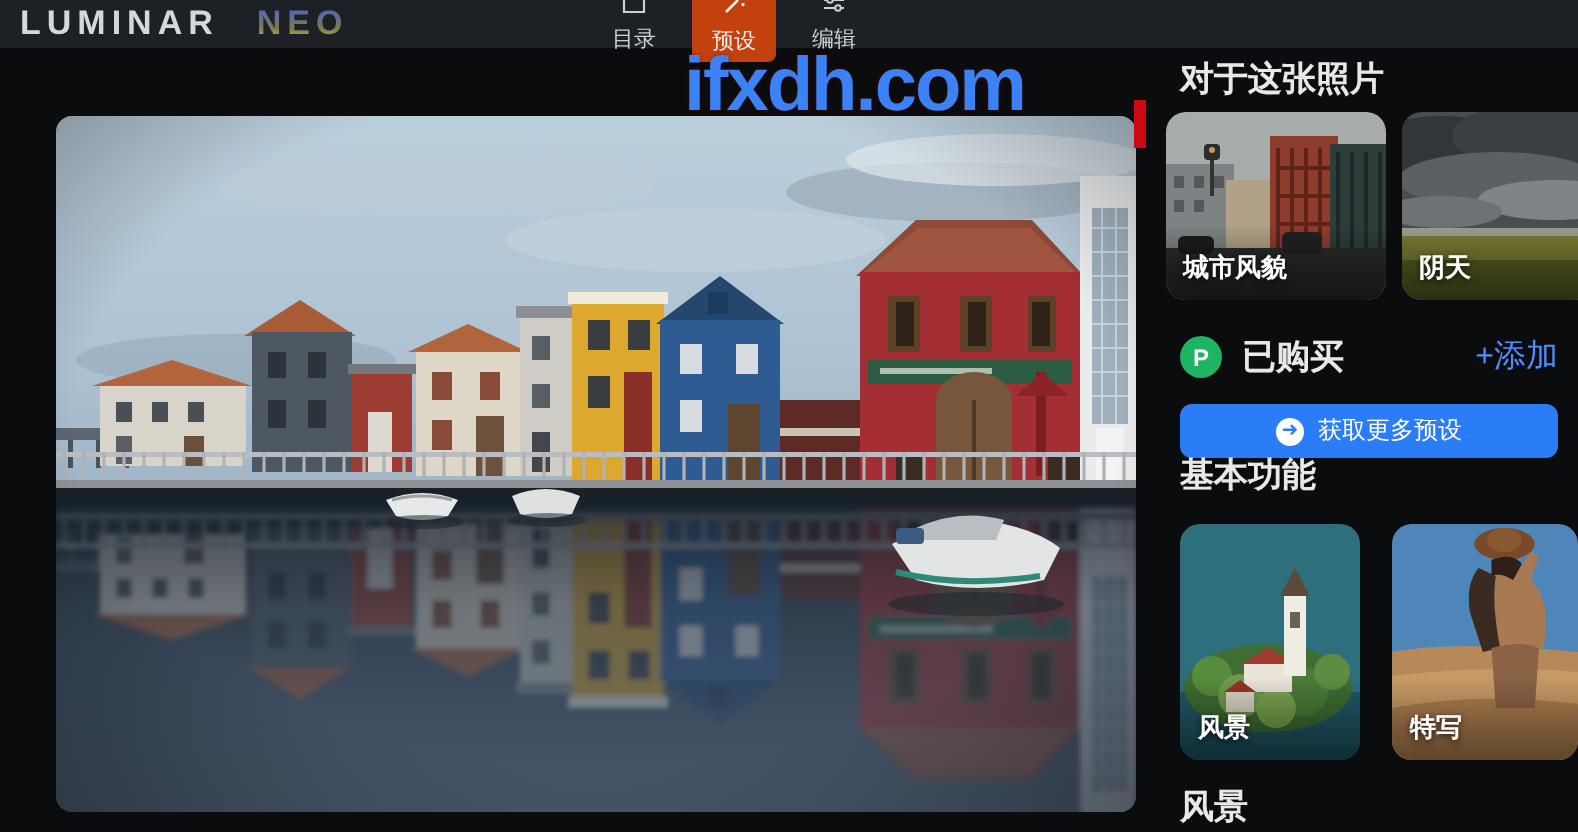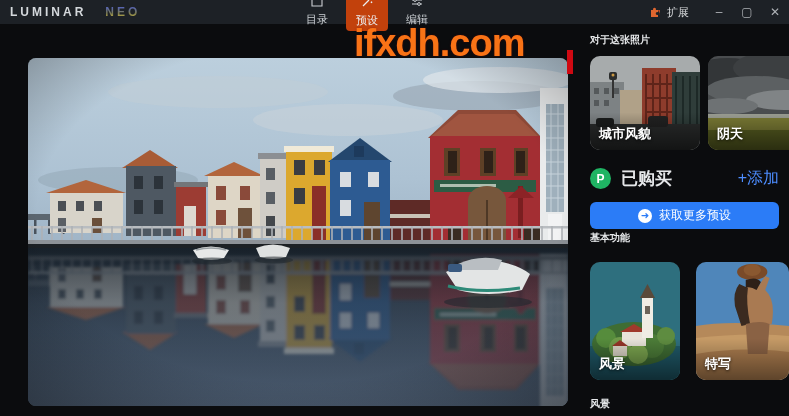--- a/index.html
+++ b/index.html
@@ -4,52 +4,52 @@
 <style>
   * { margin:0; padding:0; box-sizing:border-box; }
   html,body { width:789px; height:416px; overflow:hidden; }
   body { font-family:"Liberation Sans","DejaVu Sans",sans-serif; background:#0b0c0e; }
   .app { position:relative; width:789px; height:416px; background:#0b0c0e; overflow:hidden; }
 
   
   .topbar { position:absolute; left:0; top:0; width:789px; height:24px;
             background:#1d2126; display:flex; align-items:center; z-index:10; }
   .logo { position:absolute; left:10px; top:0; height:24px; display:flex; align-items:center;
-          font-size:12px; font-weight:bold; letter-spacing:3px; color:#d4d8dc; }
+          font-size:17px; font-weight:bold; letter-spacing:3px; color:#d4d8dc; }
   .logo .neo { margin-left:19px; background:linear-gradient(180deg,#4a5dd8 0%,#7a7a52 60%,#d8c23a 100%);
                -webkit-background-clip:text; background-clip:text; color:transparent; }
   .tabs { position:absolute; left:296px; top:0; height:24px; display:flex; align-items:center; gap:8px; }
   .tab { display:flex; align-items:center; gap:5px; padding:3px 10px; border-radius:4px;
          font-size:11px; color:#ccd0d4; background:transparent; border:none; cursor:pointer;flex-direction:column; }
   .tab.active { background:#c2410c; color:#eceef0; }
   .tab svg { display:block; }
   .tr-controls { position:absolute; right:0; top:0; height:24px; display:flex; align-items:center; }
   .ext-btn { display:flex; align-items:center; gap:5px; font-size:11px; color:#d8dadc;
              margin-right:16px; cursor:pointer; }
   .winbtn { width:28px; height:24px; display:flex; align-items:center; justify-content:center;
             color:#aeb2b6; font-size:12px; cursor:pointer; }
 
   
   .photo { position:absolute; left:28px; top:58px; width:540px; height:348px;
            border-radius:8px; overflow:hidden; z-index:1; background:#202830;
            box-shadow:inset 0 0 40px rgba(0,0,0,.35); }
   .photo svg { display:block; width:100%; height:100%; }
 
   
-  .watermark { position:absolute; left:354px; top:22px; z-index:40; font-size:38px;
-               font-weight:800; letter-spacing:-1px; color:#f97316;
+  .watermark { position:absolute; left:342px; top:22px; z-index:40; font-size:38px;
+               font-weight:800; letter-spacing:-1px; color:#3b82f6;
                text-shadow:0 0 2px rgba(120,0,0,.5); pointer-events:none; }
   .red-bar { position:absolute; left:567px; top:50px; width:6px; height:24px;
              background:#cf0912; z-index:41; }
 
   
   .sidebar { position:absolute; left:578px; top:24px; width:211px; height:392px;
              padding:8px 0 0 12px; overflow:hidden; background:#0b0c0e; }
-  .side-title { font-size:10px; font-weight:bold; color:#e6e8ea; line-height:15px; }
-  .thumb-row { display:flex; gap:8px; margin-top:9px; }
+  .side-title { font-size:17px; font-weight:bold; color:#e6e8ea; line-height:15px; }
+  .thumb-row { display:flex; gap:8px; margin-top:9px;justify-content:center; }
   .thumb-row.row2 { gap:16px; margin-top:17px; }
   .thumb { position:relative; flex:none; border-radius:10px; overflow:hidden; cursor:pointer;
            background:#222; }
   .t-small { width:110px; height:94px; }
   .t-small2 { width:96px; height:94px; }
   .t-big { width:90px; height:118px; }
   .t-big2 { width:93px; height:118px; }
   .thumb svg { display:block; width:100%; height:100%; }
   .thumb-label { position:absolute; left:9px; bottom:7px; font-size:13px; font-weight:bold;
                  color:#ffffff; text-shadow:0 1px 3px rgba(0,0,0,.75); }
@@ -102,34 +102,20 @@
           <svg width="12" height="10" viewBox="0 0 12 10">
               <path d="M1 3h10M1 7h10" stroke="#ccd0d4" stroke-width="1.1"></path>
               <circle cx="4" cy="3" r="1.4" fill="#1d2126" stroke="#ccd0d4"></circle>
               <circle cx="8" cy="7" r="1.4" fill="#1d2126" stroke="#ccd0d4"></circle>
             </svg>
         </span>
         <span>编辑</span>
       </button>
     </nav>
 
-    <div class="tr-controls">
-      <div class="ext-btn">
-        <span>
-          <svg width="13" height="13" viewBox="0 0 13 13">
-              <path d="M2 5h2.2a1.5 1.5 0 1 1 2.6 0H9v2.2a1.5 1.5 0 1 0 0 2.6V12H2z" fill="#e0662f"></path>
-              <path d="M9 5h2v2.2a1.5 1.5 0 0 0 0 2.6" fill="#b84a22"></path>
-            </svg>
-        </span>
-        <span>扩展</span>
-      </div>
-      <div class="winbtn">–</div>
-      <div class="winbtn">▢</div>
-      <div class="winbtn">✕</div>
-    </div>
   </header>
 
   <div class="photo">
     <svg viewBox="0 0 540 348" preserveAspectRatio="none">
       <defs>
         <linearGradient id="sky" x1="0" y1="0" x2="0" y2="1">
           <stop offset="0" stop-color="#bccfdd"></stop>
             <stop offset="0.6" stop-color="#adc2d3"></stop>
             <stop offset="1" stop-color="#9db2c4"></stop>
         </linearGradient>

